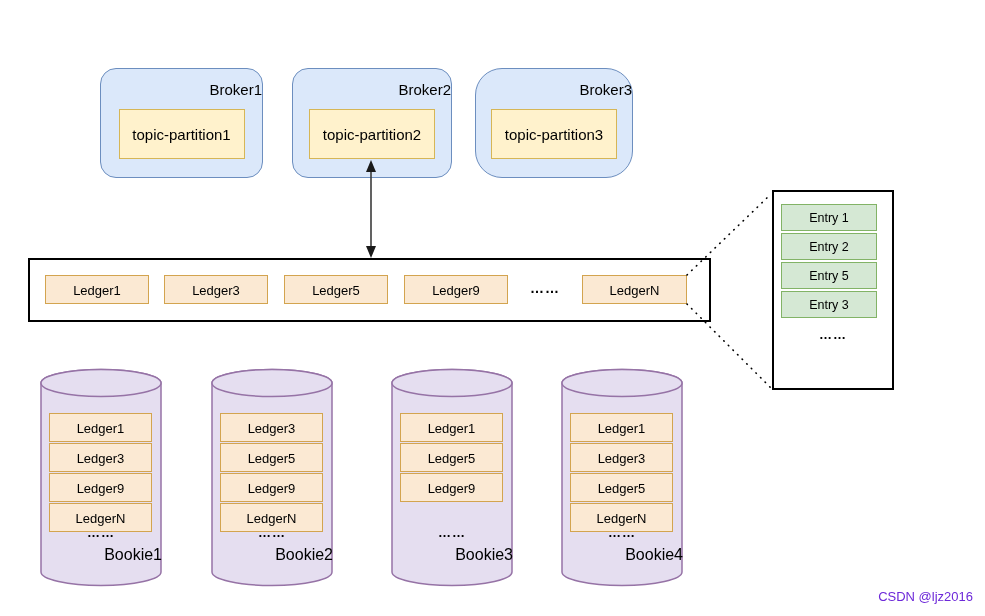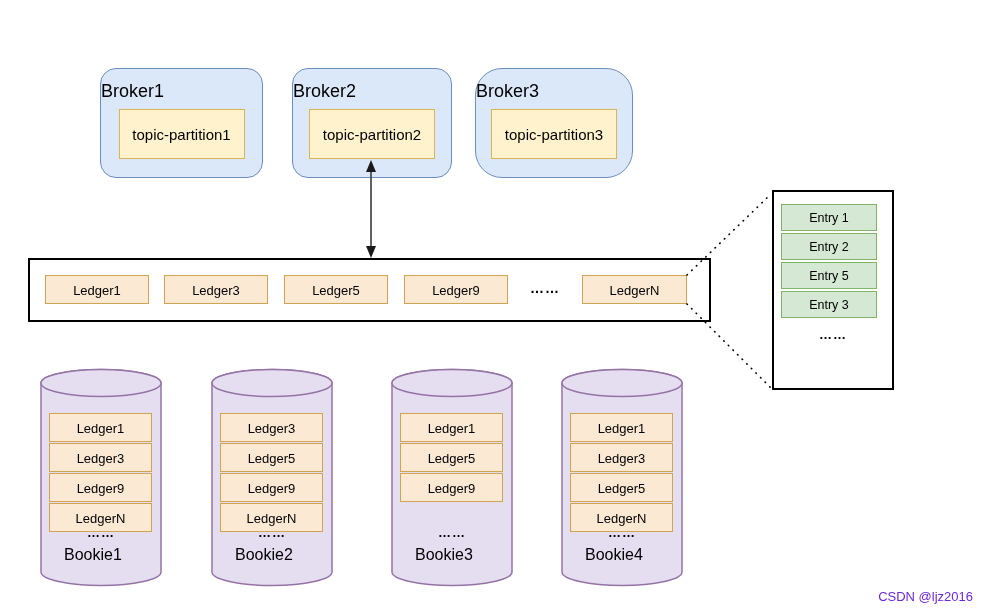--- a/index.html
+++ b/index.html
@@ -6,22 +6,22 @@
   .canvas{
     position:relative;width:985px;height:616px;background:#ffffff;overflow:hidden;
     font-family:"Liberation Sans",sans-serif;color:#000;
   }
   
   .broker{
     position:absolute;top:68px;height:110px;background:#dbe8fa;
     border:1.5px solid #6c8ebf;border-radius:16px;box-sizing:border-box;
   }
   .broker-label{
-    position:absolute;top:12px;left:0;right:0;text-align:left;
-    font-size:18px;
+    position:absolute;top:12px;left:0;right:0;text-align:right;
+    font-size:15px;
   }
   .partition{
     position:absolute;top:40px;left:50%;transform:translateX(-50%);
     width:126px;height:50px;line-height:50px;text-align:center;
     background:#fff2cc;border:1.5px solid #d6b656;box-sizing:border-box;
     font-size:15px;white-space:nowrap;
   }
   
   .strip{
     position:absolute;left:28px;top:258px;width:683px;height:64px;
@@ -57,21 +57,21 @@
     position:absolute;left:9px;width:103px;height:29px;line-height:29px;
     text-align:center;background:#fbe9d3;border:1.5px solid #d3a44f;
     box-sizing:border-box;font-size:13px;
   }
   .bdots{
     position:absolute;left:0;right:0;top:158px;height:16px;line-height:14px;
     text-align:center;font-size:13px;font-weight:bold;letter-spacing:1px;
   }
   .bname{
     position:absolute;left:0;right:0;top:176px;height:22px;line-height:22px;
-    text-align:left;font-size:16px;padding-left:24px;
+    text-align:right;font-size:16px;
   }
   
   .overlay{position:absolute;left:0;top:0;pointer-events:none;z-index:10;}
   
   .watermark{
     position:absolute;right:12px;top:589px;font-size:13px;color:#6d28d9;
   }
 </style>
 </head>
 <body>

